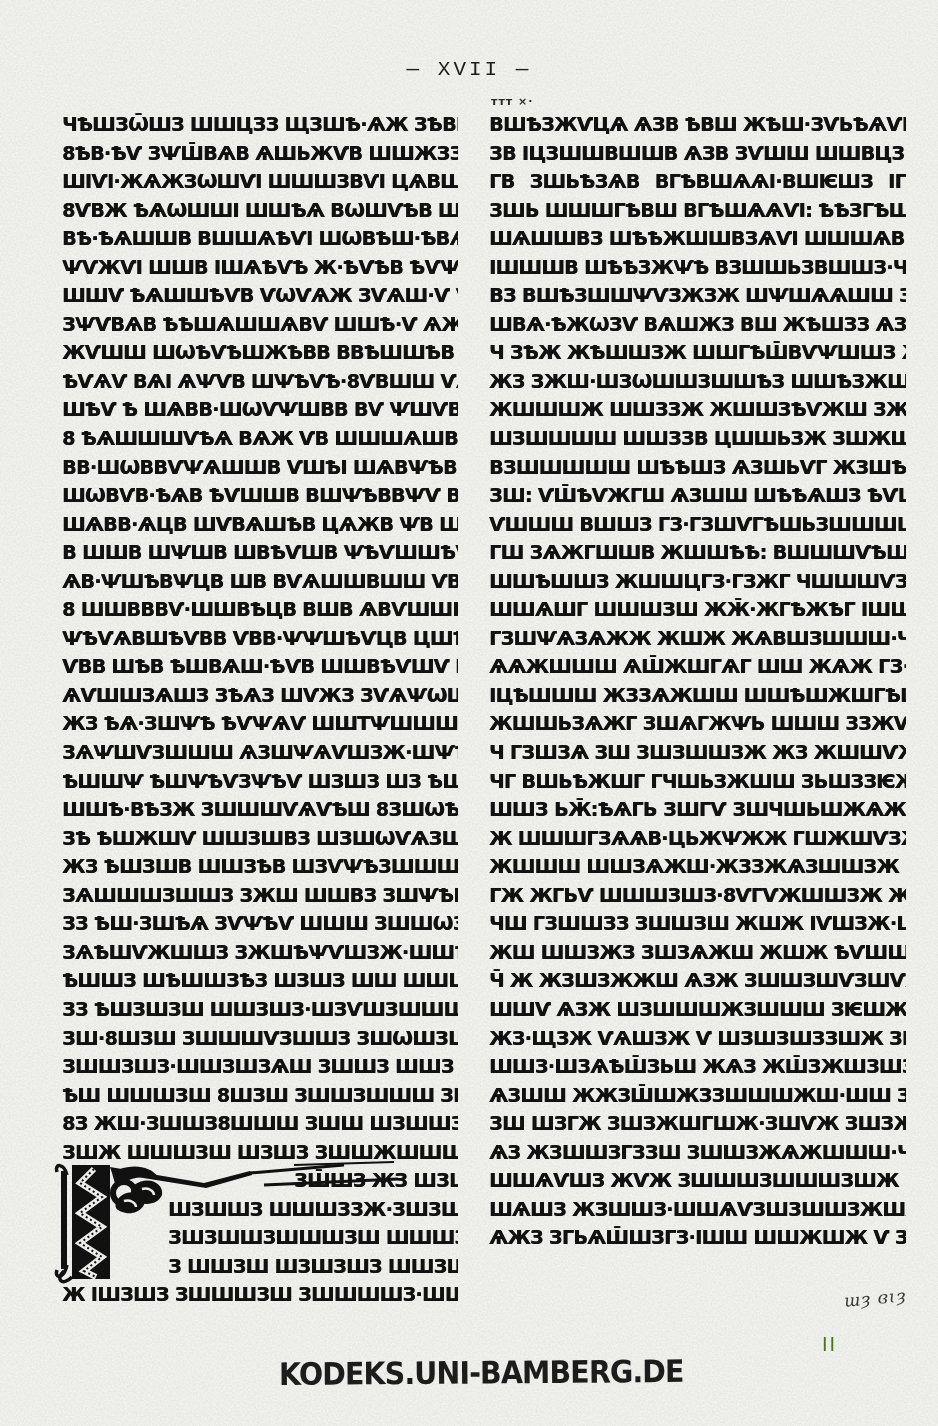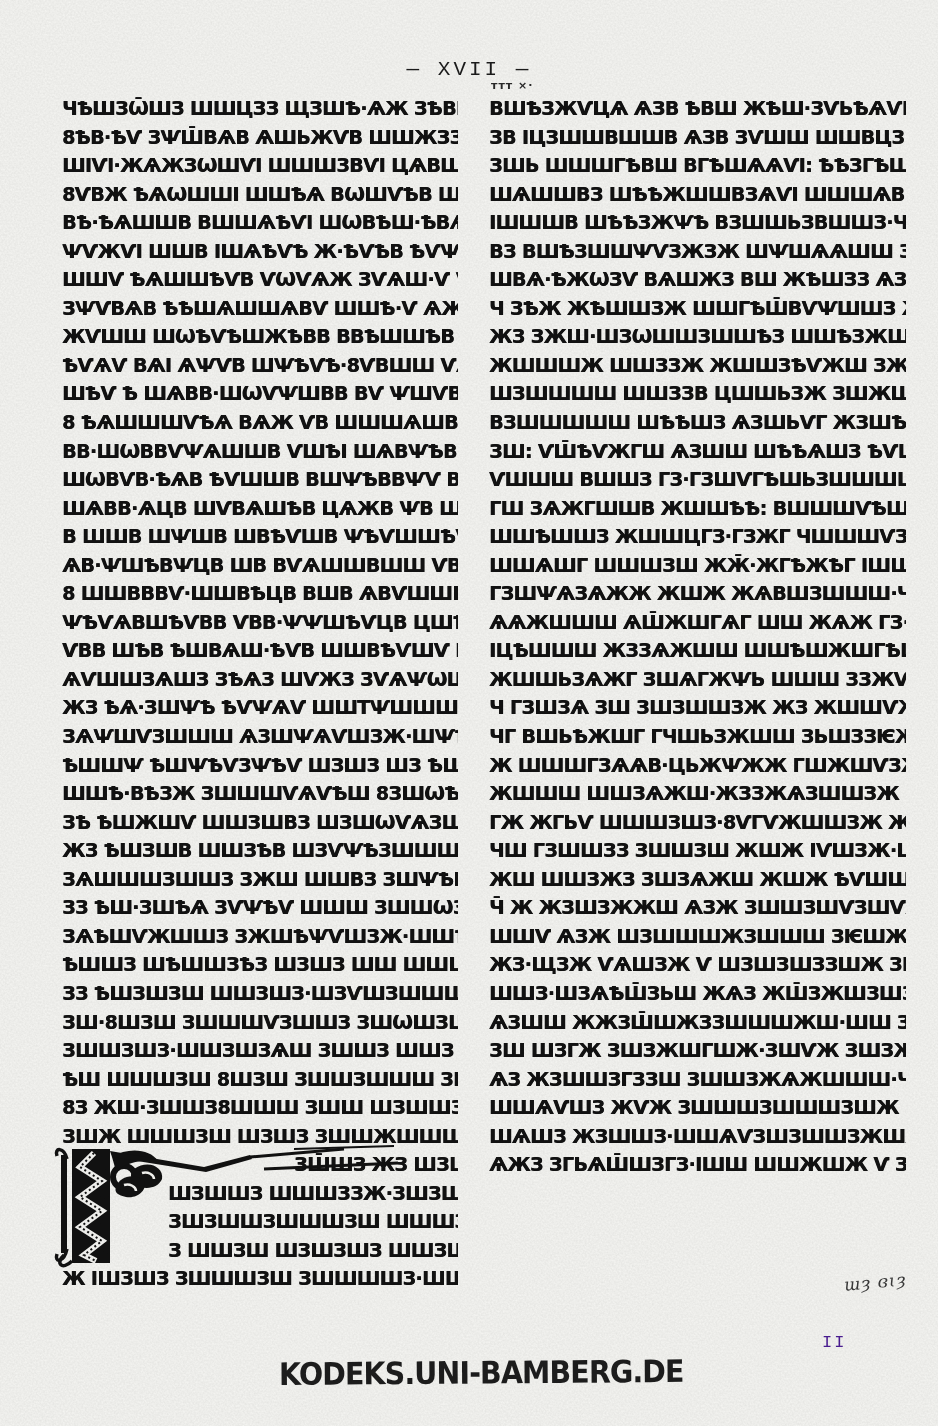--- a/index.html
+++ b/index.html
@@ -9,21 +9,21 @@
     background:#f6f6f3;overflow:hidden;color:#121212;
   }
   .noise{position:absolute;inset:0;width:938px;height:1426px;pointer-events:none;}
 
   .header{
     position:absolute;top:58px;left:0;width:938px;text-align:center;
     font-family:Liberation Mono, monospace;font-size:21px;letter-spacing:3px;
     color:#1c1c1c;
   }
 
-  .col{position:absolute;top:94px;}
+  .col{position:absolute;top:110px;}
   .col-left{left:62px;width:396px;}
   .col-right{left:489px;width:417px;}
   .col-lines{position:relative;}
   .tline{
     line-height:28.55px;height:28.55px;white-space:nowrap;overflow:hidden;
     font-family:"DejaVu Sans",sans-serif;font-weight:700;font-size:19px;
     letter-spacing:-0.6px;color:#121212;
     text-align:justify;text-align-last:justify;
     text-shadow:0.45px 0 0 #121212;
   }
@@ -43,22 +43,22 @@
     font-size:11px;font-weight:700;color:#2a2a2a;letter-spacing:1px;
   }
   .end-squiggle{
     position:absolute;right:0px;top:1178px;
     font-family:"DejaVu Serif",serif;font-style:italic;font-size:17px;
     color:#3a3a3a;transform:rotate(-5deg);letter-spacing:1px;
   }
 
   .folio{
     position:absolute;left:822px;top:1333px;
-    font-family:Liberation Mono, monospace;font-size:17px;letter-spacing:2px;
-    color:#4c1d95;
+    font-family:Liberation Sans, sans-serif;font-size:20px;letter-spacing:2px;
+    color:#4d7c0f;
   }
   .watermark{
     position:absolute;left:279px;top:1356px;
     font-family:"DejaVu Sans",sans-serif;font-weight:700;font-size:31px;
     letter-spacing:-1px;color:#1e1e1e;white-space:nowrap;
     transform:scaleX(0.92) rotate(-0.4deg);transform-origin:left center;
   }
 </style>
 </head>
 <body>
@@ -141,20 +141,21 @@
         <line x1="240" y1="4" x2="340" y2="1" stroke="#121212" stroke-width="2"></line>
       </svg>
     </div>
   </div>
 
   <div class="col col-right">
     <div class="top-mark">ттт ×·</div>
     <div class="col-lines" id="right-lines">
         <div class="tline">ВШѢЗЖѴЦѦ ѦЗВ ѢВШ ЖѢШ·ЗѴЬѢѦѴІ Ж</div>
         <div class="tline">ЗВ ІЦЗШШВШШВ ѦЗВ ЗѴШШ ШШВЦЗ: ШЗ</div>
+        <div class="tline">ГВ ЗШЬѢЗѦВ ВГѢВШѦѦІ·ВШѤШЗ ІГ</div>
         <div class="tline">ЗШЬ ШШШГѢВШ ВГѢШѦѦѴІ: ѢѢЗГѢШШ</div>
         <div class="tline">ШѦШШВЗ ШѢѢЖШШВЗѦѴІ ШШШѦВІ ВШЬ</div>
         <div class="tline">ІШШШВ ШѢѢЗЖѰѢ ВЗШШЬЗВШШЗ·Ч З</div>
         <div class="tline">ВЗ ВШѢЗШШѰѴЗЖЗЖ ШѰШѦѦШШ ЗѦШ·Г</div>
         <div class="tline">ШВѦ·ѢЖѠЗѴ ВѦШЖЗ ВШ ЖѢШЗЗ ѦЗЖ</div>
         <div class="tline">Ч ЗѢЖ ЖѢШШЗЖ ШШГѢШ̄ВѴѰШШЗ ЖЗГ</div>
         <div class="tline">ЖЗ ЗЖШ·ШЗѠШШЗШШѢЗ ШШѢЗЖШ ГѴЖ</div>
         <div class="tline">ЖШШШЖ ШШЗЗЖ ЖШШЗѢѴЖШ ЗЖЗ·ЬЖЦ</div>
         <div class="tline">ШЗШШШШ ШШЗЗВ ЦШШЬЗЖ ЗШЖШѢѢЦ·Г</div>
         <div class="tline">ВЗШШШШШ ШѢѢШЗ ѦЗШЬѴГ ЖЗШѢѢШГ</div>
@@ -162,20 +163,21 @@
         <div class="tline">ѴШШШ ВШШЗ ГЗ·ГЗШѴГѢШЬЗШШШШ</div>
         <div class="tline">ГШ ЗѦЖГШШВ ЖШШѢѢ: ВШШШѴѢШШЗ</div>
         <div class="tline">ШШѢШШЗ ЖШШЦГЗ·ГЗЖГ ЧШШШѴЗШ</div>
         <div class="tline">ШШѦШГ ШШШЗШ ЖЖ̄·ЖГѢЖѢГ ІШШЖ</div>
         <div class="tline">ГЗШѰѦЗѦЖЖ ЖШЖ ЖѦВШЗШШШ·Ч ГЬЖ</div>
         <div class="tline">ѦѦЖШШШ ѦШ̄ЖШГѦГ ШШ ЖѦЖ ГЗ·ШШГѦ</div>
         <div class="tline">ІЦѢШШШ ЖЗЗѦЖШШ ШШѢШЖШГѢШ ѦЖ</div>
         <div class="tline">ЖШШЬЗѦЖГ ЗШѦГЖѰЬ ШШШ ЗЗЖѴШ</div>
         <div class="tline">Ч ГЗШЗѦ ЗШ ЗШЗШШЗЖ ЖЗ ЖШШѴЖ</div>
         <div class="tline">ЧГ ВШЬѢЖШГ ГЧШЬЗЖШШ ЗЬШЗЗѤЖ</div>
+        <div class="tline">ШШЗ ЬЖ̄:ѢѦГЬ ЗШГѴ ЗШЧШЬШЖѦЖ</div>
         <div class="tline">Ж ШШШГЗѦѦВ·ЦЬЖѰЖЖ ГШЖШѴЗЖЗ ІШ</div>
         <div class="tline">ЖШШШ ШШЗѦЖШ·ЖЗЗЖѦЗШШЗЖ ЗШШЗ</div>
         <div class="tline">ГЖ ЖГЬѴ ШШШЗШЗ·8ѴГѴЖШШЗЖ ЖЖ</div>
         <div class="tline">ЧШ ГЗШШЗЗ ЗШШЗШ ЖШЖ ІѴШЗЖ·ШЗ</div>
         <div class="tline">ЖШ ШШЗЖЗ ЗШЗѦЖШ ЖШЖ ѢѴШШЗЖ</div>
         <div class="tline">Ч̄ Ж ЖЗШЗЖЖШ ѦЗЖ ЗШШЗШѴЗШѴЖ·ЖЗ</div>
         <div class="tline">ШШѴ ѦЗЖ ШЗШШШЖЗШШШ ЗѤШЖ ШШ</div>
         <div class="tline">ЖЗ·ЩЗЖ ѴѦШЗЖ Ѵ ШЗШЗШЗЗШЖ ЗЦ</div>
         <div class="tline">ШШЗ·ШЗѦѢШ̄ЗЬШ ЖѦЗ ЖШ̄ЗЖШЗШЗВ</div>
         <div class="tline">ѦЗШШ ЖЖЗШ̄ШЖЗЗШШШЖШ·ШШ ЗШЖЗ</div>

